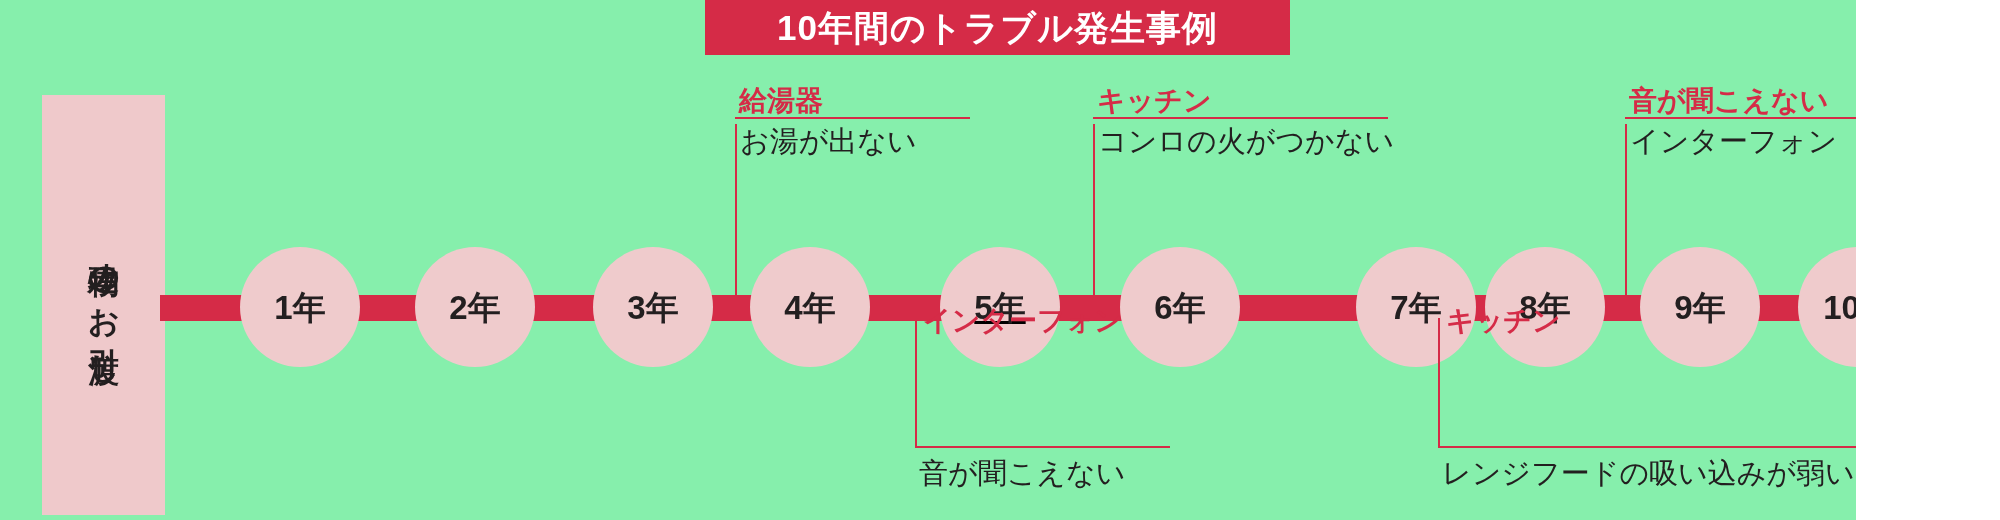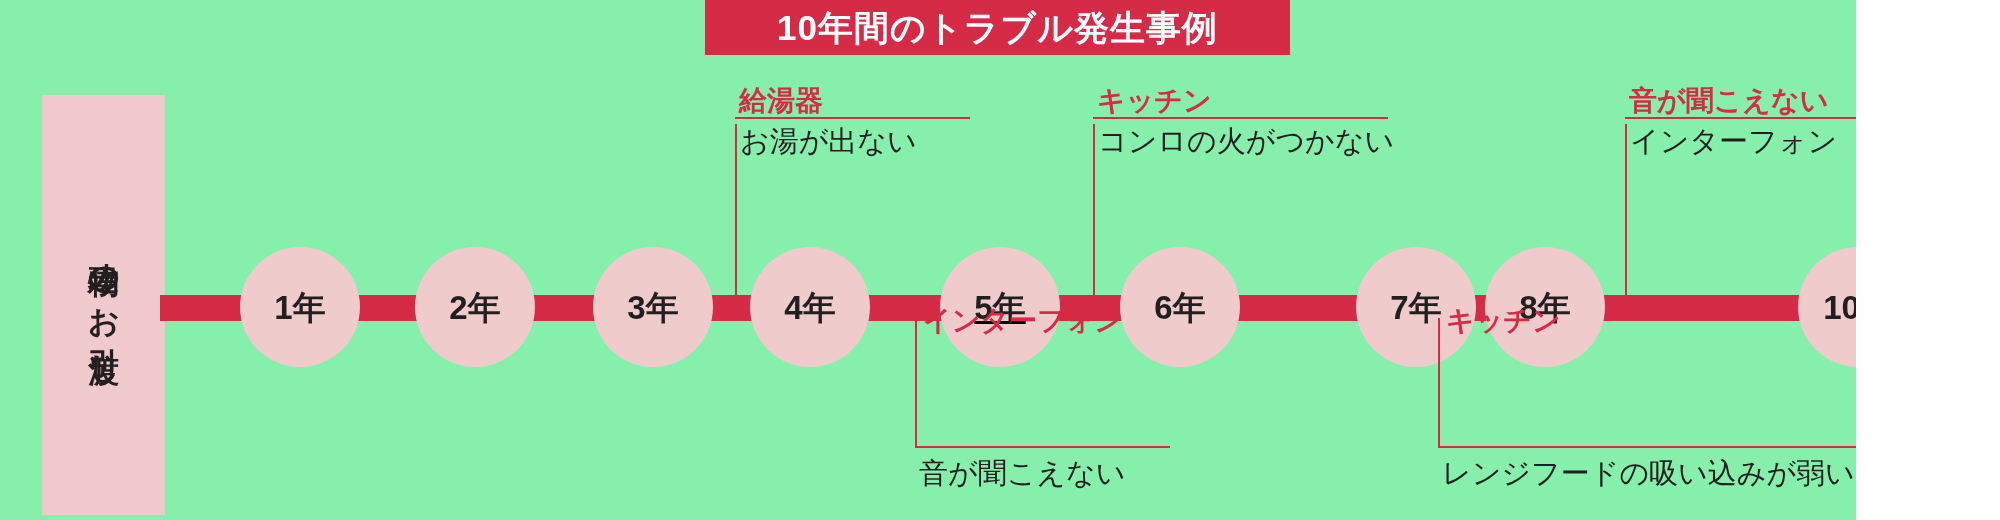--- a/index.html
+++ b/index.html
@@ -167,20 +167,23 @@
   </div>
   <div class="year-node" style="left:1180px; top:307px;">
     <span class="year-label">6年</span>
   </div>
   <div class="year-node" style="left:1416px; top:307px;">
     <span class="year-label">7年</span>
   </div>
   <div class="year-node" style="left:1545px; top:307px;">
     <span class="year-label">8年</span>
   </div>
+  <div class="year-node" style="left:1700px; top:307px;">
+    <span class="year-label">9年</span>
+  </div>
   <div class="year-node" style="left:1858px; top:307px;">
     <span class="year-label">10年</span>
   </div>
 
   <div class="connector" style="left:735px; top:124px; height:177px;"></div>
   <div class="annot top" style="left:735px; top:85px; width:235px;">
     <div class="cat" style="padding-left:4px;">給湯器</div>
     <div class="rule"></div>
     <div class="desc">お湯が出ない</div>
   </div>

